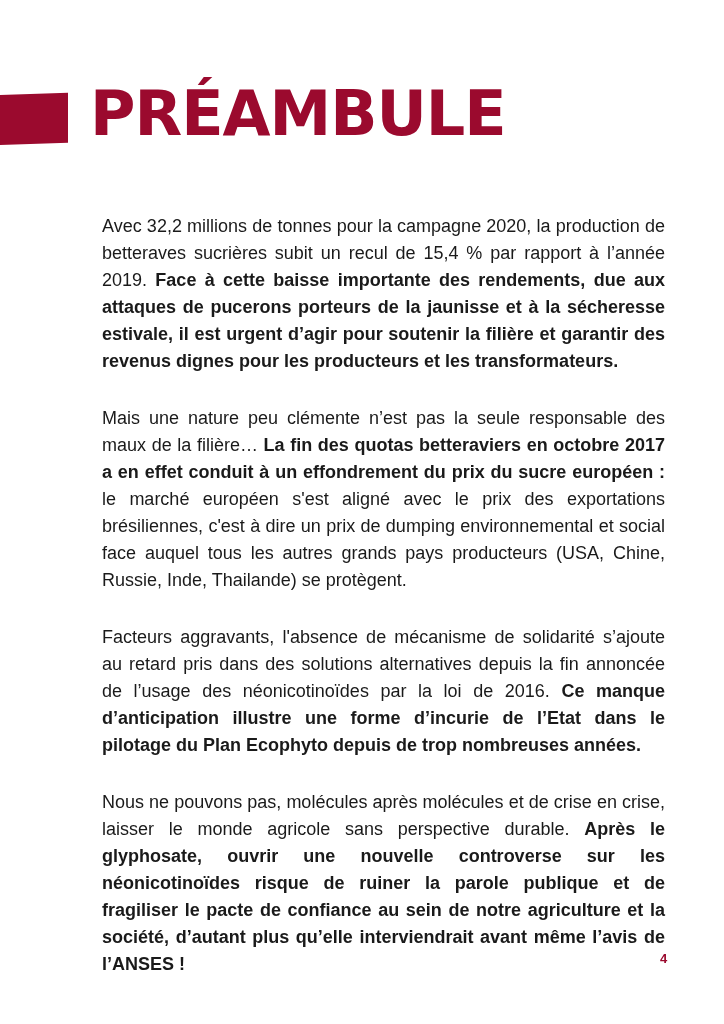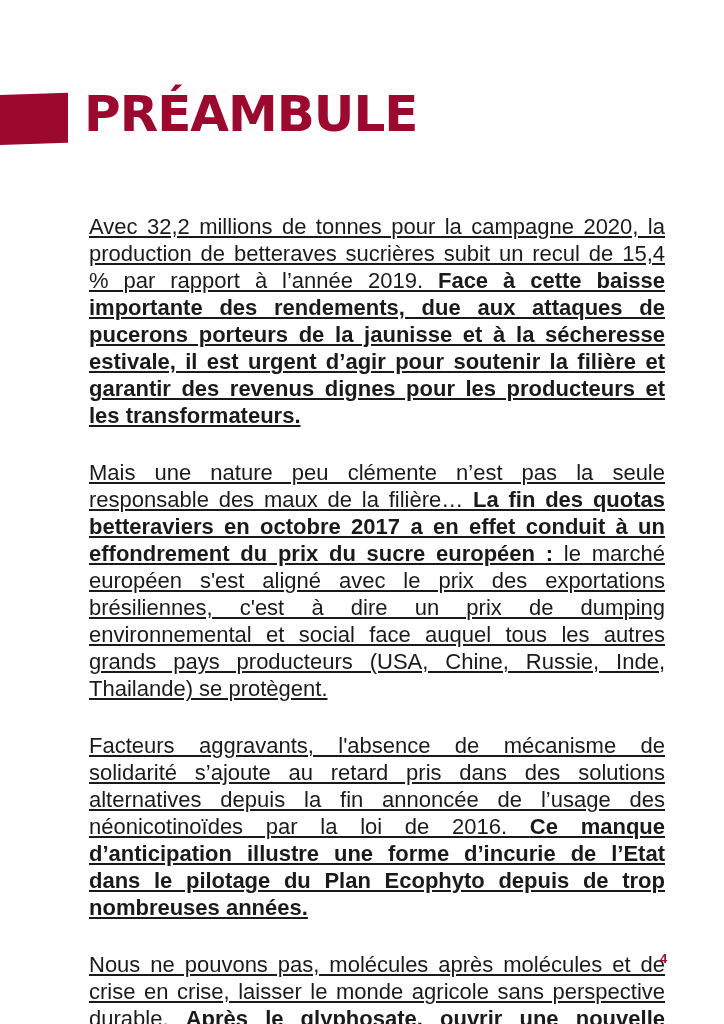--- a/index.html
+++ b/index.html
@@ -1,24 +1,24 @@
 <!DOCTYPE html>
 <html><head>
 <meta charset="utf-8">
 <style>
   html, body { margin: 0; padding: 0; background: #ffffff; }
   body { width: 724px; height: 1024px; position: relative; overflow: hidden;
          font-family: "Liberation Sans", sans-serif; color: #1a1a1a; }
   .title-bar { position: absolute; left: 0; top: 95px; width: 68px; height: 50px;
                background: #9b0a2e; transform: skewY(-2deg); transform-origin: left top; }
-  .title { position: absolute; left: 84px; top: 78px; margin: 0;
-           font-family: "DejaVu Sans", sans-serif; font-weight: 900; font-size: 50px;
+  .title { position: absolute; left: 90px; top: 78px; margin: 0;
+           font-family: "DejaVu Sans", sans-serif; font-weight: 900; font-size: 62px;
            letter-spacing: -1px; color: #9b0a2e; line-height: 72px; }
   .body { position: absolute; left: 89px; top: 213px; width: 576px; }
-  .para { margin: 0 0 30px 0; font-size: 22px; line-height: 27px; text-align: justify; text-decoration: underline; }
+  .para { margin: 0 0 30px 13px; font-size: 18px; line-height: 27px; text-align: justify; }
   .para b { font-weight: 700; }
   .page-num { position: absolute; left: 660px; top: 951px; font-size: 13px; font-weight: 700; color: #9b0a2e; }
 </style>
 </head>
 <body>
 
 <div class="title-bar"></div>
 <h1 class="title">PRÉAMBULE</h1>
 
 <div class="body">

